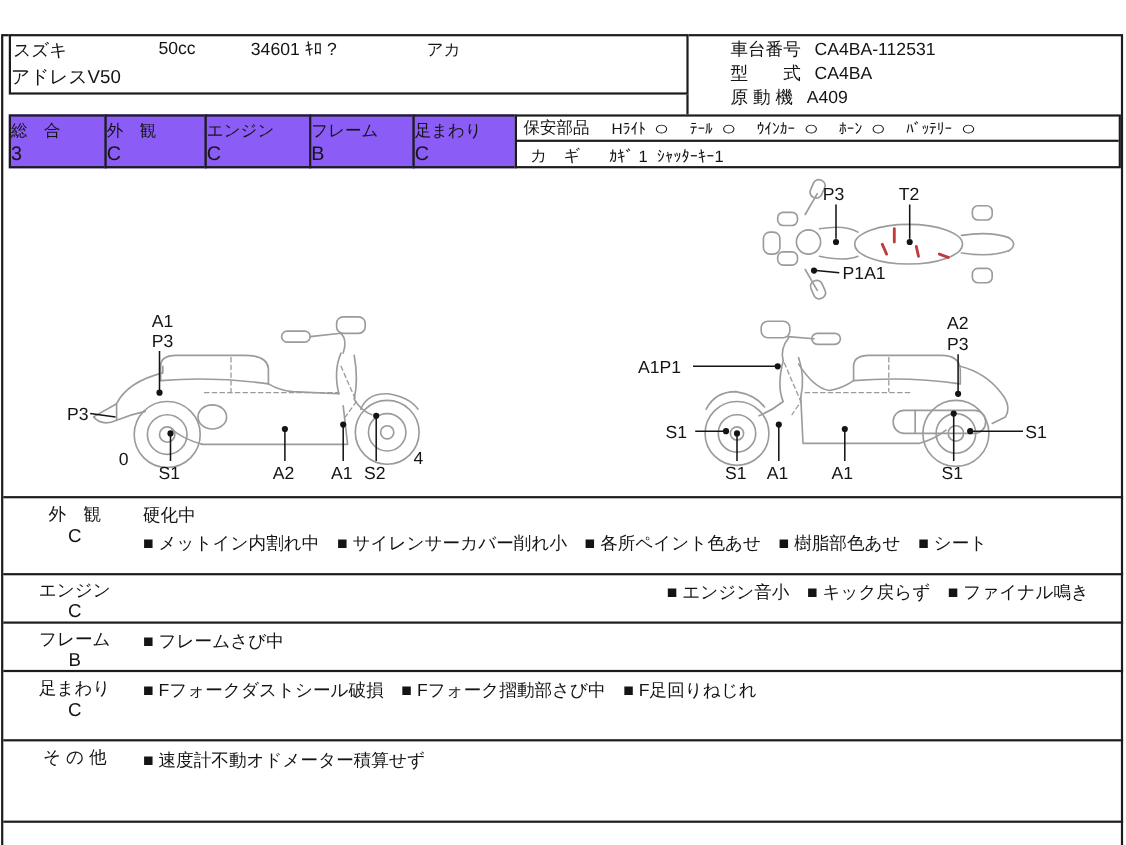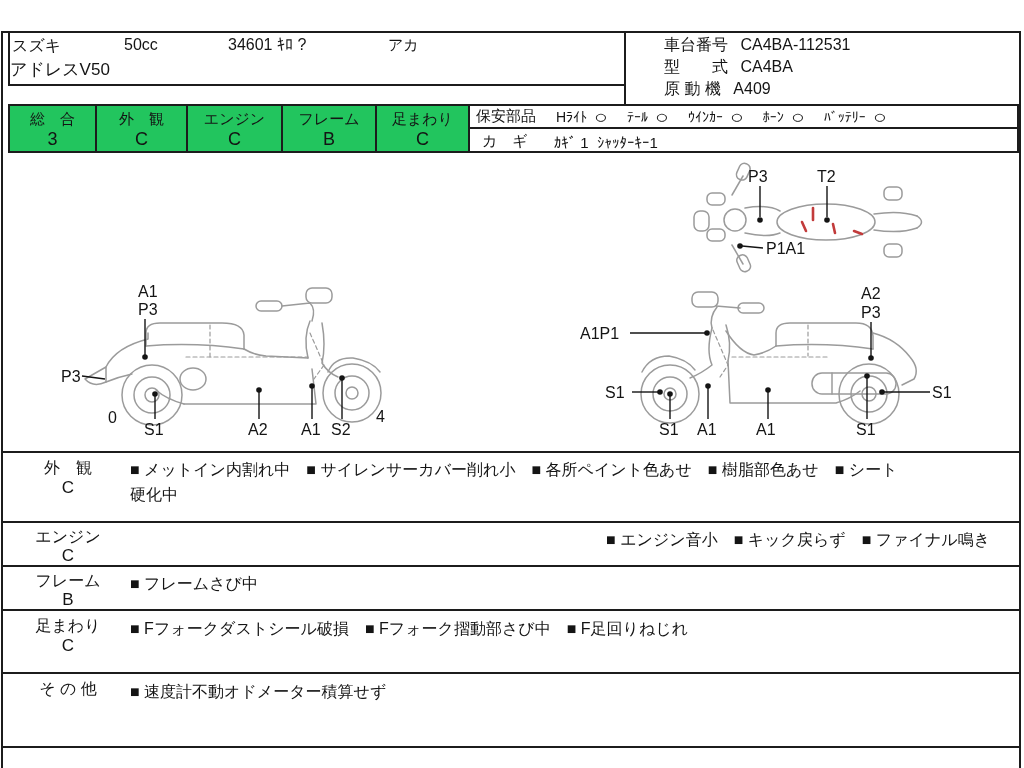--- a/index.html
+++ b/index.html
@@ -13,21 +13,21 @@
   .abs { position: absolute; }
   .pre { white-space: pre; }
   
   .sheet-border { left:1px; top:3px; width:1020px; height:760px; border:2px solid #1c1c1c; }
   .bottom-scan-edge { left:0; top:763px; width:1024px; height:5px; background:#8f8f8f; }
   
   .hdr-box { left:8px; top:3px; width:618px; height:55px; border:2px solid #1c1c1c; background:#fff; }
   .hdr-vseg { left:624px; top:58px; height:19px; width:0; border-left:2px solid #1c1c1c; }
   .t15 { font-size:15px; } .t16 { font-size:16px; } .t17 { font-size:17px; }
   
-  .gradebox { position:absolute; top:76px; height:49px; border:2px solid #1c1c1c; background:#22c55e; text-align:center; }
+  .gradebox { position:absolute; top:76px; height:49px; border:2px solid #1c1c1c; background:#8b5cf6; }
   .g-label { font-size:15px; margin-top:4px; white-space:pre; }
   .g-value { font-size:18px; line-height:21px; }
   
   .safety-box { left:468px; top:76px; width:551px; height:49px; border:2px solid #1c1c1c; background:#fff; }
   .safety-row1 { height:23px; border-bottom:2px solid #1c1c1c; display:flex; align-items:center; padding-left:6px; }
   .safety-row2 { height:22px; display:flex; align-items:flex-end; padding-left:12px; }
   .sf-item { display:flex; align-items:center; gap:9px; margin-left:20px; }
   .sf-item:first-of-type { margin-left:12px; }
   .sf-name { font-size:14px; white-space:pre; }
   .sf-status { font-size:18px; font-weight:bold; display:inline-block; transform:scaleX(1.3); line-height:1; }
@@ -48,21 +48,21 @@
 </head>
 <body>
 
 <div class="page">
 
   <div class="abs sheet-border"></div>
 
   <div class="abs hdr-box"></div>
   <div class="abs hdr-vseg"></div>
   <span class="abs t16 pre" style="left:12px; top:8px;">スズキ</span>
-  <span class="abs t16 pre" style="left:124px; top:8px;">50cc</span>
+  <span class="abs t16 pre" style="left:144px; top:8px;">50cc</span>
   <span class="abs t16 pre" style="left:228px; top:8px;">34601 ｷﾛ ?</span>
   <span class="abs t15 pre" style="left:388px; top:8px;text-align:center;">アカ</span>
   <span class="abs t17 pre" style="left:10px; top:30px;">アドレスV50</span>
 
   <div class="abs" style="left:664px; top:7px;">
     <div style="height:22px;">
       <span class="t16 pre">車台番号</span>
       <span class="t16 pre" style="margin-left:8px;">CA4BA-112531</span>
     </div>
     <div style="height:22px;">
@@ -273,22 +273,22 @@
   <div class="hr" style="top:423px;"></div>
   <div class="hr" style="top:493px;"></div>
   <div class="hr" style="top:537px;"></div>
   <div class="hr" style="top:581px;"></div>
   <div class="hr" style="top:644px;"></div>
   <div class="hr" style="top:718px;"></div>
 
   <div class="cond-label" style="top:430px;">外　観</div>
   <div class="cond-grade" style="top:450px;">C</div>
   <div class="cond-text" style="top:429px;">
+    <div>硬化中</div>
     <div>■ メットイン内割れ中　■ サイレンサーカバー削れ小　■ 各所ペイント色あせ　■ 樹脂部色あせ　■ シート</div>
-    <div>硬化中</div>
   </div>
 
   <div class="cond-label" style="top:499px;">エンジン</div>
   <div class="cond-grade" style="top:518px;">C</div>
   <div class="cond-text" style="top:499px;text-align:right;">
     <div>■ エンジン音小　■ キック戻らず　■ ファイナル鳴き</div>
   </div>
 
   <div class="cond-label" style="top:543px;">フレーム</div>
   <div class="cond-grade" style="top:562px;">B</div>

